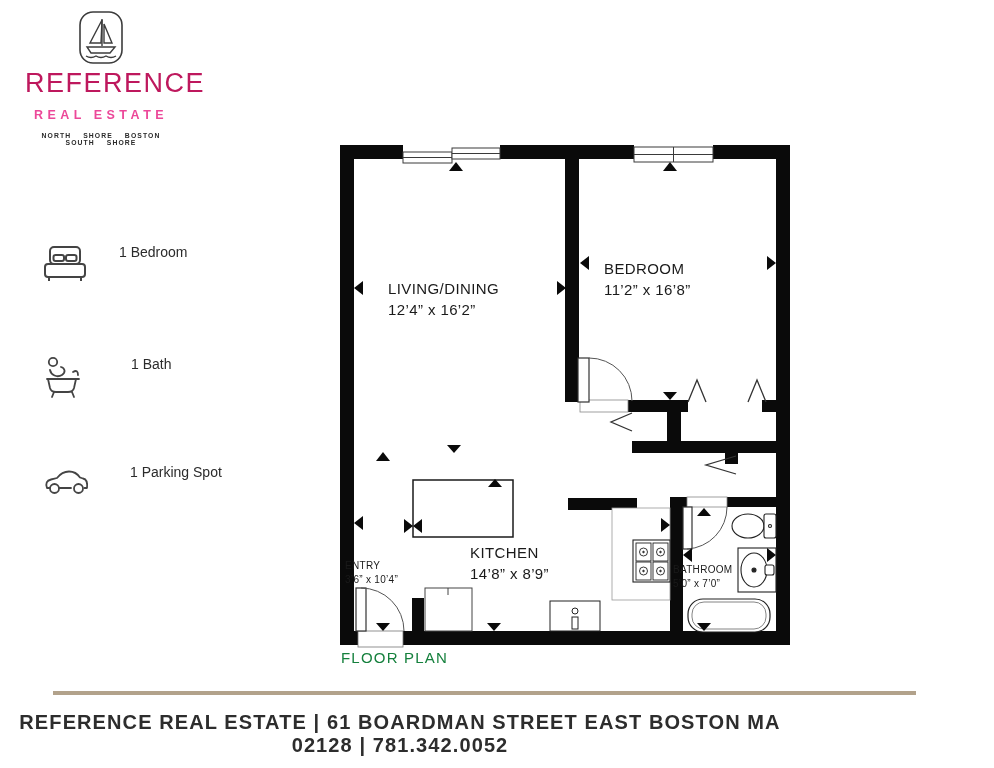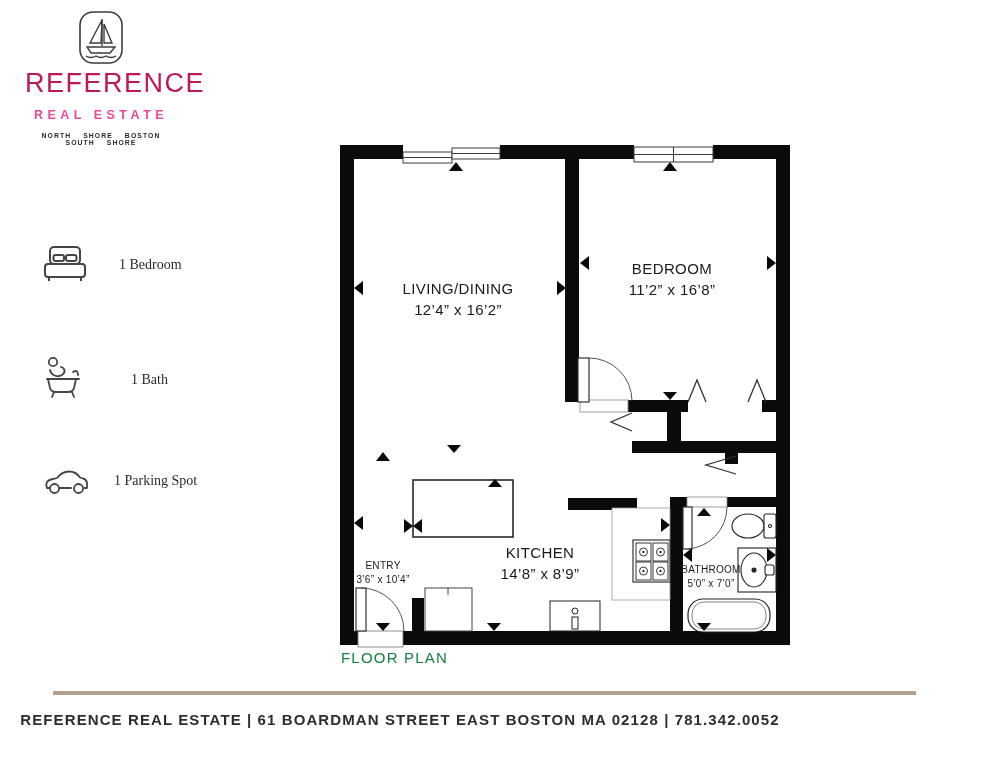--- a/index.html
+++ b/index.html
@@ -15,33 +15,33 @@
   #brand .regions{font-size:6.8px;letter-spacing:1.1px;word-spacing:9px;font-weight:700;margin-top:10px;color:#2a2a2a;}
 
   
   #titleblock{left:228px;top:38px;width:544px;text-align:center;}
   #page-title{font-size:29px;font-weight:500;letter-spacing:0.5px;color:#141414;}
   .rule1{width:452px;height:2px;background:#cdc3ae;margin:8px auto 0;}
   #subtitle{font-size:18px;font-weight:700;letter-spacing:0.3px;margin-top:8px;color:#141414;}
   .rule2{width:162px;height:2px;background:#c6ba9e;margin:4px auto 0;}
 
   
-  .hl-row{position:absolute;left:42px;display:flex;align-items:center;font-family:Liberation Serif, serif;}
+  .hl-row{position:absolute;left:42px;display:flex;align-items:flex-start;}
   .hl-label{font-size:14px;color:#2b2b2b;}
   .hl-icon{flex:0 0 auto;}
 
   
-  .room{text-align:center;line-height:1.4;}
+  .room{line-height:1.4;}
   .room .rname,.room .rdims{font-size:15px;letter-spacing:0.4px;color:#1a1a1a;}
   .room-sm .rname,.room-sm .rdims{font-size:10px;letter-spacing:0.3px;}
   #plan-caption{left:341px;top:649px;font-size:15px;letter-spacing:1.2px;font-weight:500;color:#15803d;}
 
   
   #footer-rule{left:53px;top:691px;width:863px;height:4px;background:#b2a28b;}
-  #footer-text{left:0;top:711px;width:800px;text-align:center;font-size:15px;
+  #footer-text{left:0;top:711px;width:800px;text-align:center;font-size:20px;
                letter-spacing:1.1px;font-weight:600;color:#2d2d2d;}
 </style>
 </head>
 <body>
 
 <div id="page">
 
   <div id="brand" class="abs">
     <svg class="mark" width="48" height="56" viewBox="0 0 48 56">
       <rect x="3" y="2" width="42" height="51" rx="13" fill="none" stroke="#3c3c3c" stroke-width="1.6"></rect>
@@ -90,21 +90,21 @@
 
   <div class="hl-row" style="top:464px">
     <svg class="hl-icon" width="48" height="34" viewBox="0 0 48 34">
       <g fill="none" stroke="#444" stroke-width="1.8" stroke-linecap="round" stroke-linejoin="round">
         <path d="M 7.5 24 L 5 24 Q 2.5 17 9 15.5 L 15 14 Q 20 7.5 27 7.5 Q 34 7.5 38 13.5 L 41 14.5 Q 46 15.5 45 24 L 42.5 24"></path>
         <line x1="17" y1="24" x2="29" y2="24"></line>
         <circle cx="12.5" cy="24.5" r="4.5"></circle>
         <circle cx="36.5" cy="24.5" r="4.5"></circle>
       </g>
     </svg>
-    <div class="hl-label" style="margin-left:24px">1 Parking Spot</div>
+    <div class="hl-label" style="margin-left:40px">1 Parking Spot</div>
   </div>
 
   <svg class="abs" style="left:338px;top:141px" width="456" height="512" viewBox="338 141 456 512">
 
     <g fill="#0a0a0a">
       <rect x="340" y="145" width="14" height="500"></rect>
       <rect x="340" y="145" width="63" height="14"></rect>
       <rect x="500" y="145" width="134" height="14"></rect>
       <rect x="713" y="145" width="77" height="14"></rect>
       <rect x="776" y="145" width="14" height="500"></rect>

